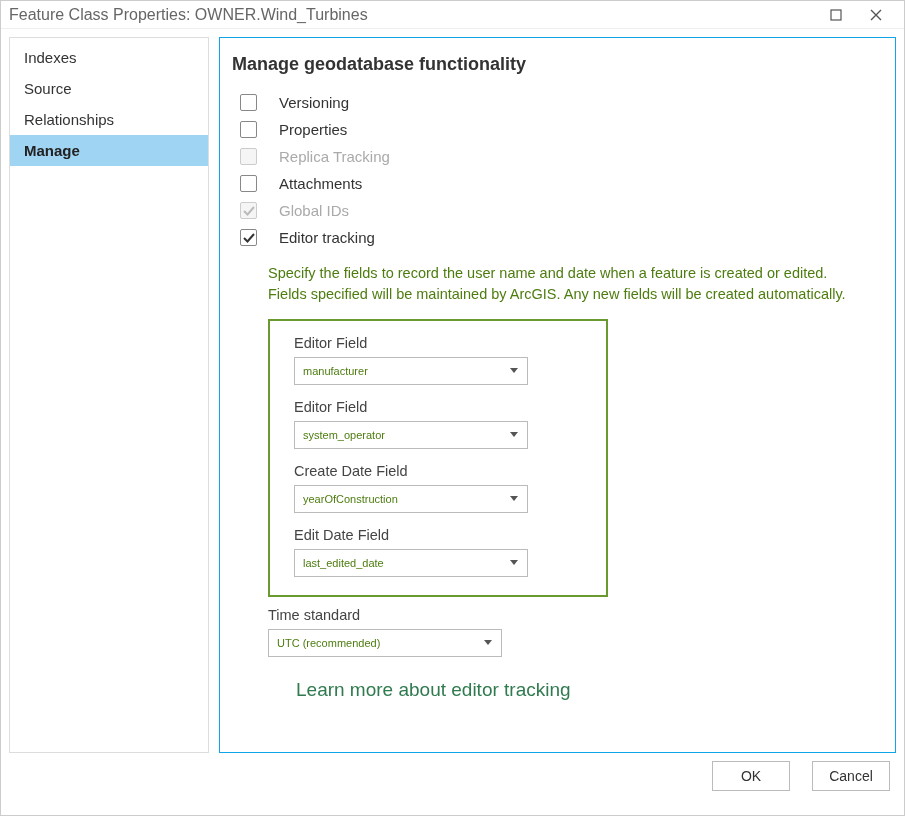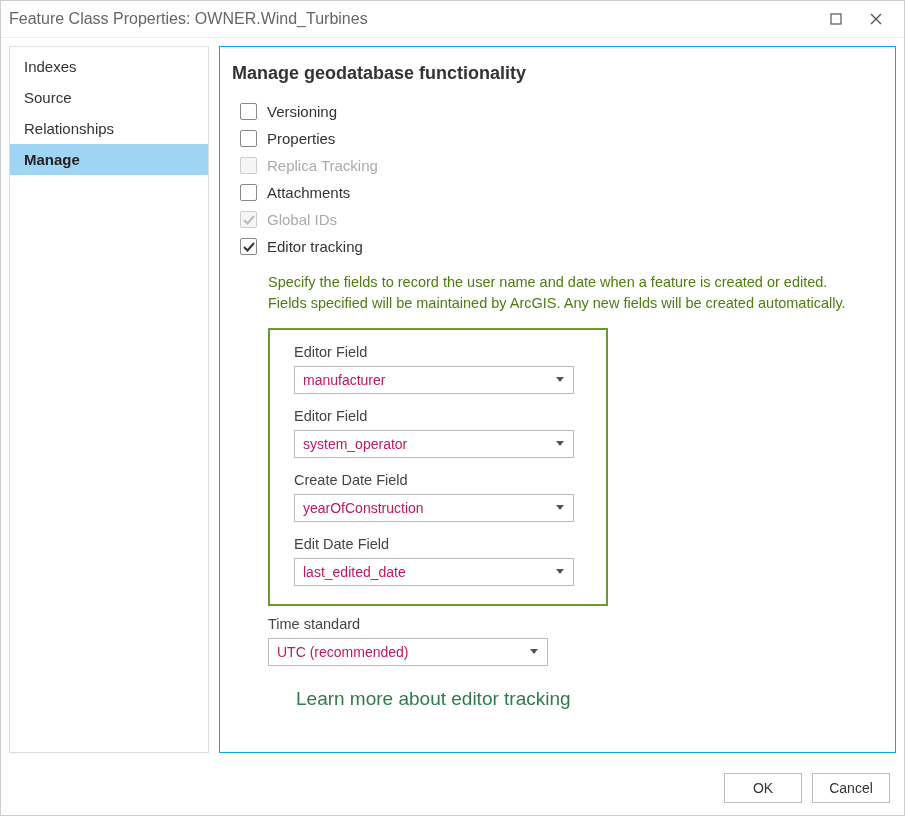--- a/index.html
+++ b/index.html
@@ -12,21 +12,21 @@
   }
   .window {
     width: 905px;
     height: 816px;
     border: 1px solid #ccc;
     display: flex;
     flex-direction: column;
     background: #fff;
   }
   .titlebar {
-    height: 37px;
+    height: 28px;
     display: flex;
     align-items: center;
     padding: 0 8px;
     border-bottom: 1px solid #eee;
   }
   .titlebar-title {
     flex: 1;
     color: #666;
     font-size: 16px;
   }
@@ -72,21 +72,21 @@
   }
   .main h2 {
     margin: 0 0 14px 0;
     font-size: 18px;
     font-weight: 600;
     color: #333;
   }
   .check-row {
     display: flex;
     align-items: center;
-    gap: 10px;
+    gap: 22px;
     padding: 5px 8px;
     font-size: 15px;
   }
   .check-row.disabled { color: #aaa; }
   .checkbox {
     width: 17px;
     height: 17px;
     border: 1px solid #888;
     border-radius: 2px;
     display: flex;
@@ -123,53 +123,52 @@
     margin-bottom: 10px;
   }
   .field-group { margin: 4px 0 14px 0; }
   .field-group:last-child { margin-bottom: 4px; }
   .field-label {
     font-size: 14.5px;
     color: #444;
     margin-bottom: 6px;
   }
   .combo {
-    width: 280px;
+    width: 234px;
     height: 28px;
     border: 1px solid #bbb;
     display: flex;
     align-items: center;
     padding: 0 6px 0 8px;
     background: #fff;
     cursor: pointer;
-    font-size: 14px;
-    color: #be185d;
+    font-size: 11px;
+    color: #4d7c0f;
   }
   .combo-text { flex: 1; }
   .combo-arrow {
     width: 14px;
     display: flex;
     align-items: center;
     justify-content: center;
   }
   .combo-arrow svg { width: 8px; height: 6px; }
   .time-std { margin-left: 36px; }
   .learn-link {
     margin: 22px 0 0 28px;
     color: #2f7a4f;
     font-size: 19px;
     cursor: pointer;
   }
   .footer {
     height: 54px;
     display: flex;
-    align-items: center;
     justify-content: flex-end;
     padding: 0 14px;
-    gap: 10px;
+    gap: 22px;
   }
   .btn {
     min-width: 78px;
     height: 30px;
     border: 1px solid #bbb;
     background: #fff;
     display: flex;
     align-items: center;
     justify-content: center;
     cursor: pointer;

